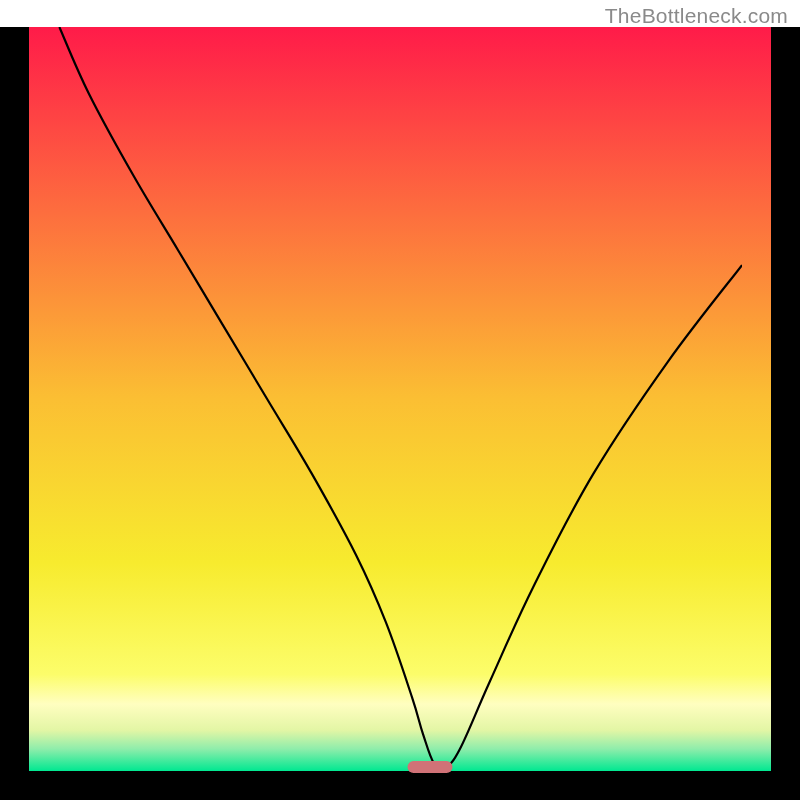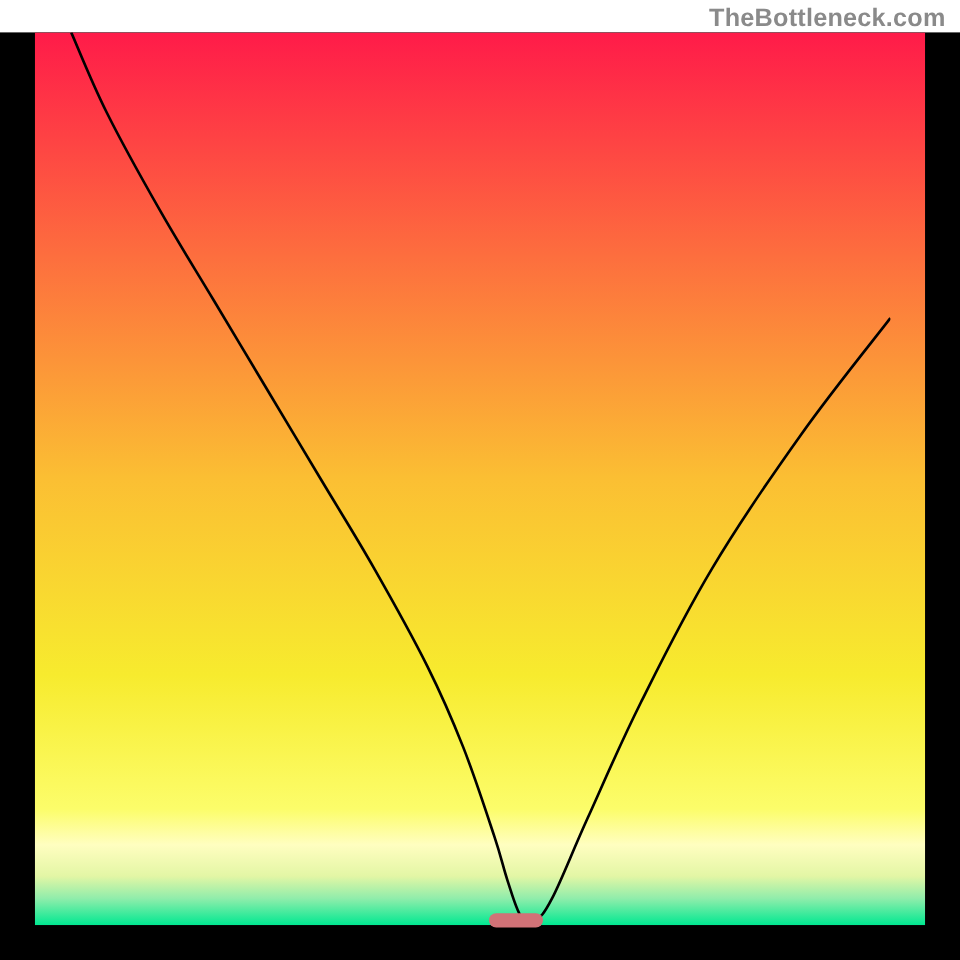--- a/index.html
+++ b/index.html
@@ -10,21 +10,21 @@
     background: #ffffff;
     overflow: hidden;
     font-family: Arial, Helvetica, sans-serif;
   }
   .watermark {
     position: absolute;
     top: 4px;
     right: 12px;
     color: #8a8a8a;
     font-size: 21px;
-    font-weight: 700;
+    font-weight: 400;
     letter-spacing: 0.2px;
     z-index: 10;
   }
   .frame {
     position: absolute;
     left: 0;
     top: 27px;
     width: 800px;
     height: 773px;
     background: #000000;

